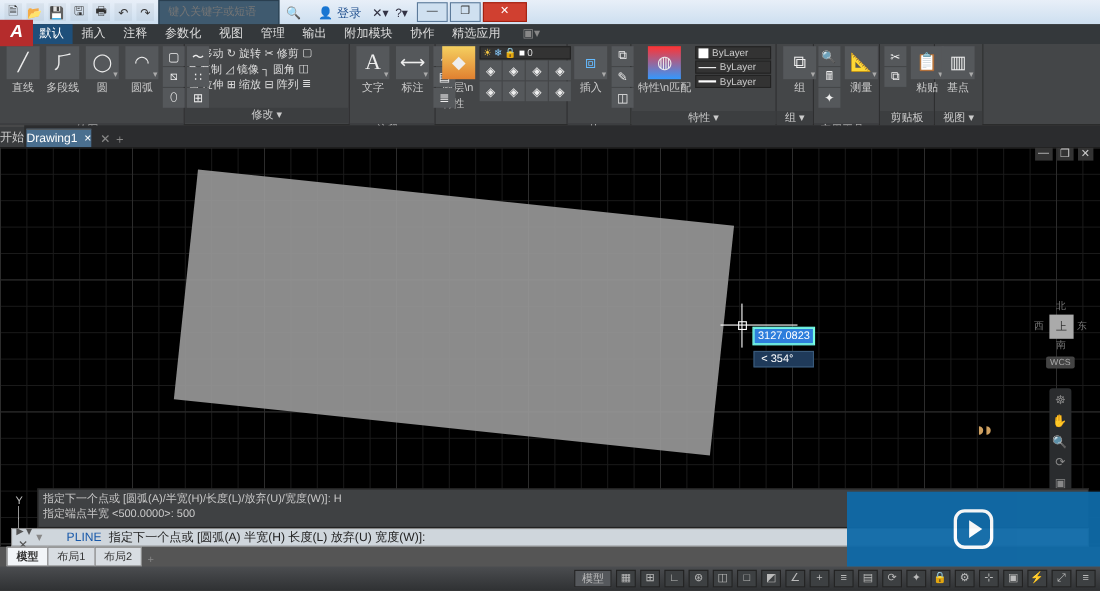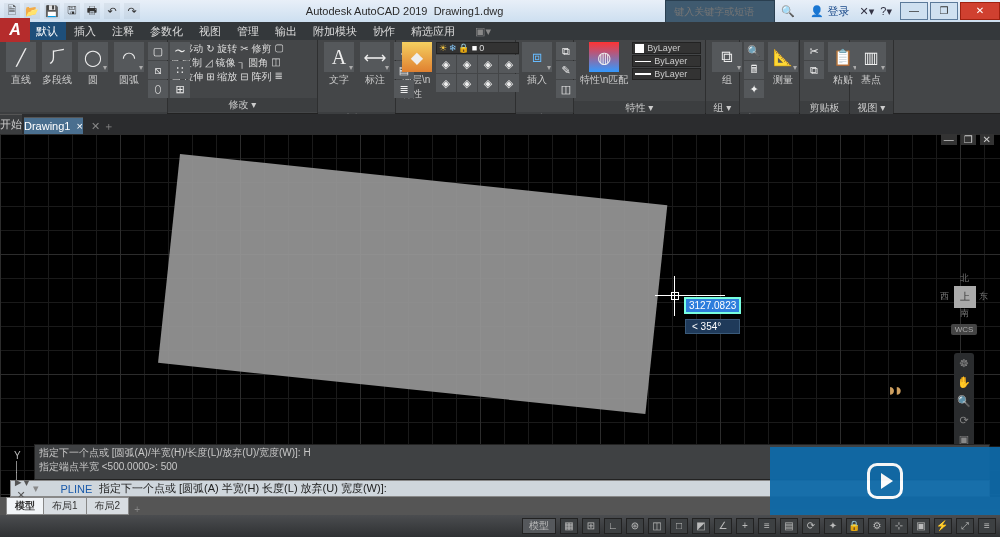--- a/index.html
+++ b/index.html
@@ -93,23 +93,20 @@
 
 <div class="titlebar">
   <div class="qat">
     <span>🗎</span>
     <span>📂</span>
     <span>💾</span>
     <span>🖫</span>
     <span>🖶</span>
     <span>↶</span>
     <span>↷</span>
-  </div>
-  <div class="center">
-    <span>Autodesk AutoCAD 2019</span>&nbsp;&nbsp;<span>Drawing1.dwg</span>
   </div>
   <input class="search" placeholder="键入关键字或短语" style="">
   <span style="margin:0 6px;color:#334;">🔍</span>
   <span class="login">👤 <span>登录</span></span>
   <span style="color:#334;margin-right:6px;">✕▾</span>
   <span style="color:#334;margin-right:6px;">?▾</span>
   <div class="wbtn">—</div>
   <div class="wbtn">❐</div>
   <div class="wbtn close">✕</div>
 </div>

